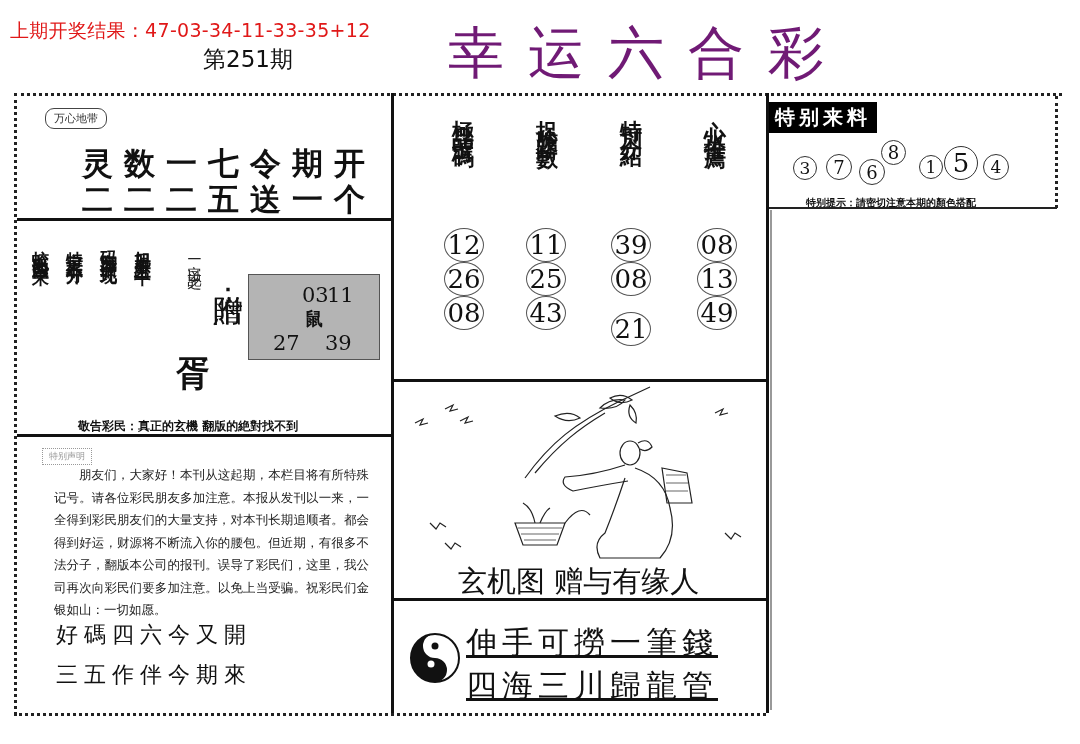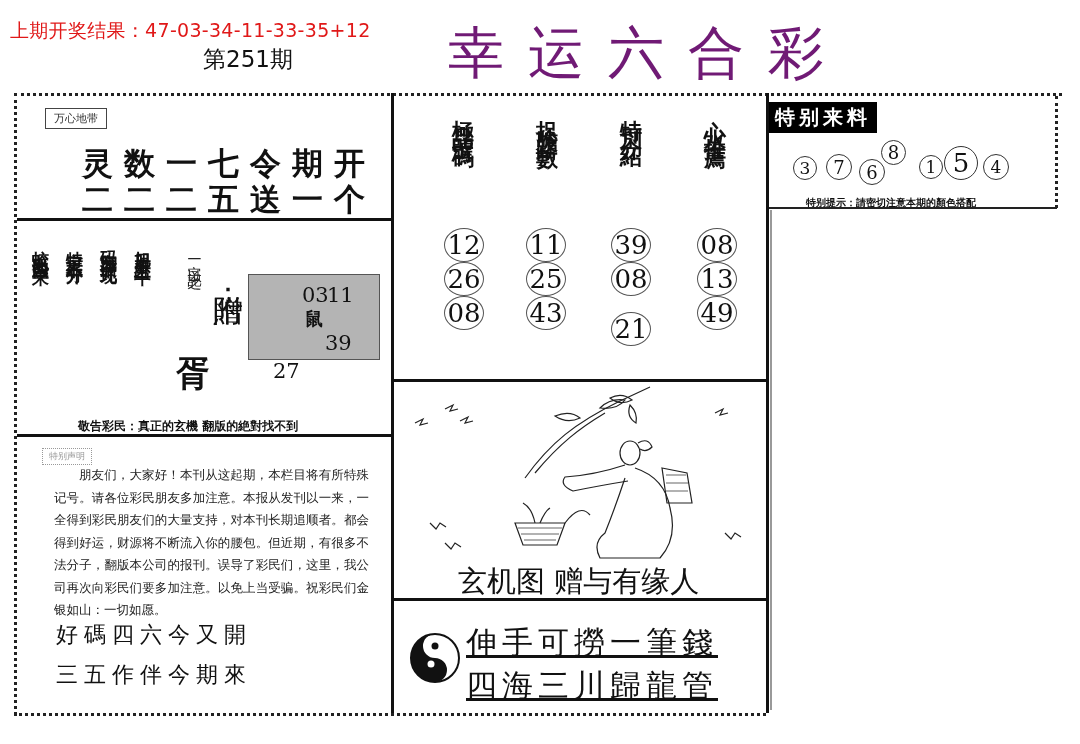--- a/index.html
+++ b/index.html
@@ -52,39 +52,39 @@
 
 <div class="abs rough-h" style="left:14px;top:93px;width:1048px;"></div>
 <div class="abs rough-h" style="left:14px;top:713px;width:752px;"></div>
 <div class="abs rough-v" style="left:14px;top:93px;height:622px;"></div>
 <div class="abs rough-v" style="left:1055px;top:96px;height:112px;"></div>
 
 <div class="abs line-v" style="left:391px;top:93px;height:620px;"></div>
 <div class="abs line-v" style="left:766px;top:93px;height:620px;"></div>
 <div class="abs" style="left:770px;top:210px;width:2px;height:500px;background:#999;"></div>
 
-<div class="abs tag" style="left:45px;top:108px;">万心地带</div>
+<div class="abs tag" style="left:45px;top:108px;border-radius:9px;">万心地带</div>
 <div class="abs big-bold" style="left:82px;top:143px;">灵数一七令期开</div>
 <div class="abs big-bold" style="left:82px;top:179px;">二二二五送一个</div>
 <div class="abs line-h" style="left:17px;top:218px;width:374px;"></div>
 
 <div class="abs vcol" style="left:130px;top:237px;height:200px;">旭日东升出三十，</div>
 <div class="abs vcol" style="left:96px;top:237px;height:200px;">码海风波一九现。</div>
 <div class="abs vcol" style="left:62px;top:237px;height:200px;">特定三六不分开，</div>
 <div class="abs vcol" style="left:28px;top:237px;height:200px;">蛟龙出海四二来。</div>
 
 <div class="abs small-vcol" style="left:186px;top:252px;height:110px;">一字以記之</div>
 <div class="abs" style="left:176px;top:351px;font-family:'DejaVu Sans',sans-serif;font-weight:bold;font-size:34px;">胥</div>
 <div class="abs fuzeng" style="left:212px;top:272px;height:110px;">附贈：</div>
 
 <div class="abs gift-box" style="left:248px;top:274px;width:130px;height:84px;">
   <span class="gift-num" style="left:24px;top:8px;margin-left:29px;">03</span>
   <span class="gift-num" style="left:78px;top:8px;">11</span>
   <span class="gift-num" style="left:56px;top:32px;font-size:18px;font-weight:bold;">鼠</span>
-  <span class="gift-num" style="left:24px;top:56px;margin-top:28px;">27</span>
+  <span class="gift-num" style="left:24px;top:56px;">27</span>
   <span class="gift-num" style="left:76px;top:56px;">39</span>
 </div>
 
 <div class="abs warning" style="left:78px;top:418px;">敬告彩民：真正的玄機 翻版的絶對找不到</div>
 <div class="abs line-h" style="left:17px;top:434px;width:374px;"></div>
 
 <div class="abs" style="left:42px;top:448px;font-size:9px;color:#999;border:1px dotted #999;padding:1px 6px;font-family:'DejaVu Sans',sans-serif;">特别声明</div>
 <div class="abs notice" style="left:54px;top:464px;width:315px;">朋友们，大家好！本刊从这起期，本栏目将有所特殊记号。请各位彩民朋友多加注意。本报从发刊以一来，一全得到彩民朋友们的大量支持，对本刊长期追顺者。都会得到好运，财源将不断流入你的腰包。但近期，有很多不法分子，翻版本公司的报刊。误导了彩民们，这里，我公司再次向彩民们要多加注意。以免上当受骗。祝彩民们金银如山：一切如愿。</div>
 
 <div class="abs verse" style="left:56px;top:620px;">好碼四六今又開</div>

